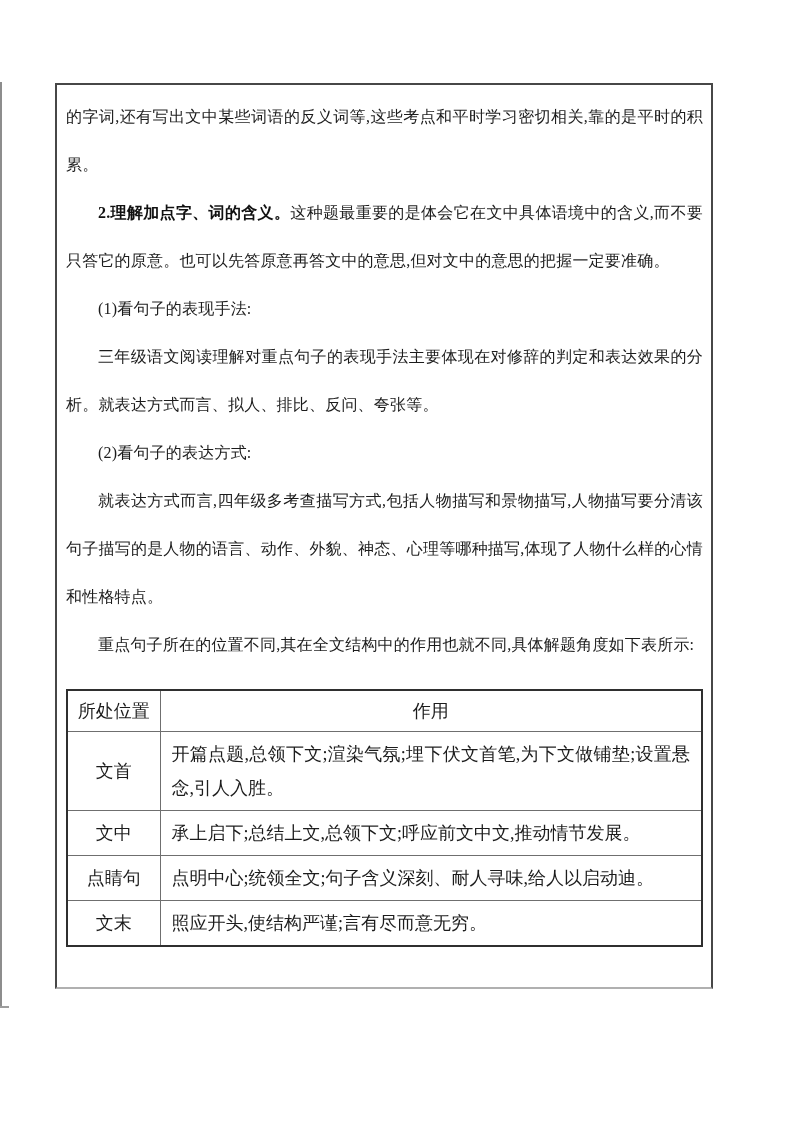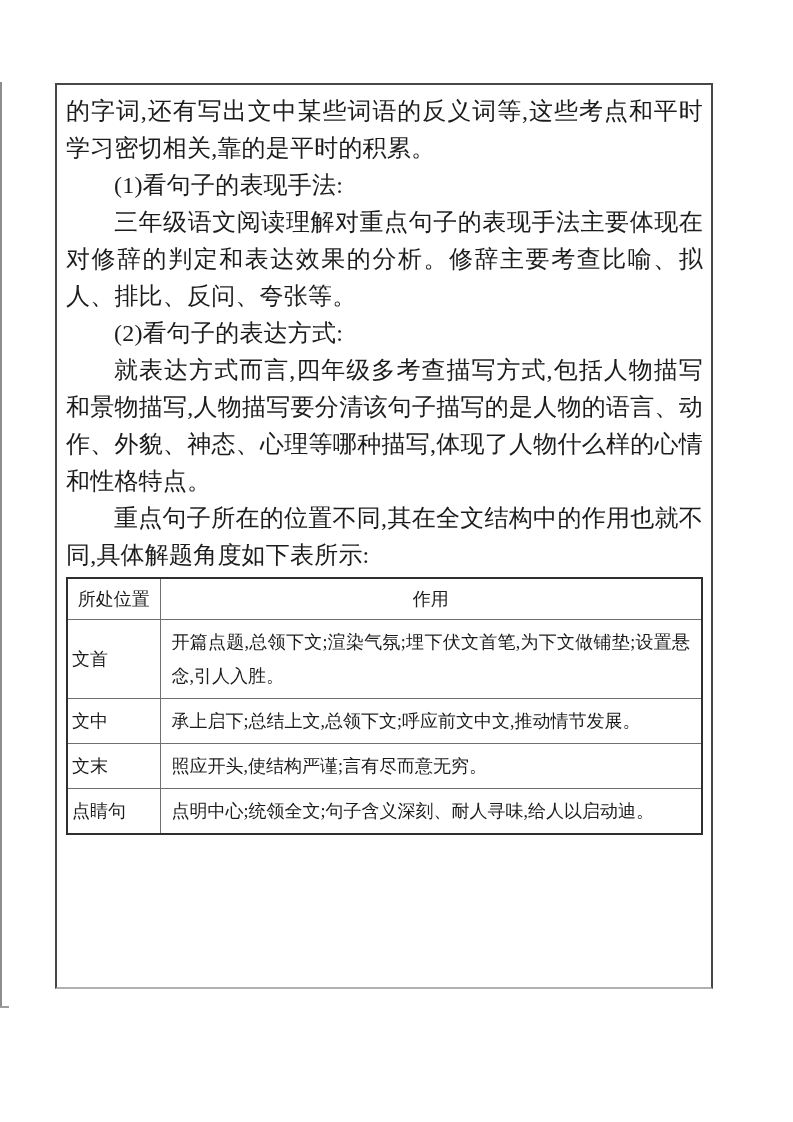--- a/index.html
+++ b/index.html
@@ -40,62 +40,63 @@
     width: 658px;
     height: 906px;
     box-sizing: border-box;
     border: 2px solid #474747;
     border-bottom-color: #b0b0b0;
     padding: 8px 8px 0 9px;
     background: #ffffff;
   }
   .para {
     margin: 0;
-    font-size: 24px;
-    line-height: 37px;
+    font-size: 16px;
+    line-height: 48px;
     text-align: justify;
     letter-spacing: 0.2px;
   }
   .para.indent { text-indent: 2em; }
   .bold-run { font-weight: bold; color: #111111; }
   
   table.pos-table {
     width: 100%;
     border-collapse: collapse;
     table-layout: fixed;
-    margin-top: 3px;
+    margin-top: 20px;
     border: 2px solid #2f2f2f;
     font-size: 18px;
   }
   .pos-table th, .pos-table td {
     border: 1px solid #6f6f6f;
     font-weight: normal;
     line-height: 34px;
     vertical-align: middle;
   }
   .pos-table th { height: 38px; padding: 1px 4px; text-align: center; }
   .pos-table col.c-pos { width: 93px; }
-  .pos-table td.cell-pos { padding: 3px 4px; }
+  .pos-table td.cell-pos { text-align: center; padding: 3px 4px; }
   .pos-table td.cell-effect { text-align: justify; padding: 5px 11px; }
 </style>
 </head>
 <body>
 
 <div class="edge-line"></div>
 <div class="edge-tick"></div>
 
 <div class="content-box">
 
   <p class="para">的字词,还有写出文中某些词语的反义词等,这些考点和平时学习密切相关,靠的是平时的积累。</p>
 
+  <p class="para indent"><span class="bold-run">2.理解加点字、词的含义。</span><span>这种题最重要的是体会它在文中具体语境中的含义,而不要只答它的原意。也可以先答原意再答文中的意思,但对文中的意思的把握一定要准确。</span></p>
 
 
   <p class="para indent">(1)看句子的表现手法:</p>
 
-  <p class="para indent">三年级语文阅读理解对重点句子的表现手法主要体现在对修辞的判定和表达效果的分析。修辞主要考查比喻、拟人、排比、反问、夸张等。</p>
+  <p class="para indent">三年级语文阅读理解对重点句子的表现手法主要体现在对修辞的判定和表达效果的分析。就表达方式而言、拟人、排比、反问、夸张等。</p>
 
   <p class="para indent">(2)看句子的表达方式:</p>
 
   <p class="para indent">就表达方式而言,四年级多考查描写方式,包括人物描写和景物描写,人物描写要分清该句子描写的是人物的语言、动作、外貌、神态、心理等哪种描写,体现了人物什么样的心情和性格特点。</p>
 
 
   <p class="para indent">重点句子所在的位置不同,其在全文结构中的作用也就不同,具体解题角度如下表所示:</p>
 
   <table class="pos-table">
     <colgroup>
@@ -111,23 +112,23 @@
     <tbody>
       <tr>
         <td class="cell-pos">文首</td>
         <td class="cell-effect">开篇点题,总领下文;渲染气氛;埋下伏文首笔,为下文做铺垫;设置悬念,引人入胜。</td>
       </tr>
       <tr>
         <td class="cell-pos">文中</td>
         <td class="cell-effect">承上启下;总结上文,总领下文;呼应前文中文,推动情节发展。</td>
       </tr>
       <tr>
+        <td class="cell-pos">点睛句</td>
+        <td class="cell-effect">点明中心;统领全文;句子含义深刻、耐人寻味,给人以启动迪。</td>
+      </tr>
+      <tr>
         <td class="cell-pos">文末</td>
         <td class="cell-effect">照应开头,使结构严谨;言有尽而意无穷。</td>
-      </tr>
-      <tr>
-        <td class="cell-pos">点睛句</td>
-        <td class="cell-effect">点明中心;统领全文;句子含义深刻、耐人寻味,给人以启动迪。</td>
       </tr>
     </tbody>
   </table>
 
 </div>
 
 </body></html>

